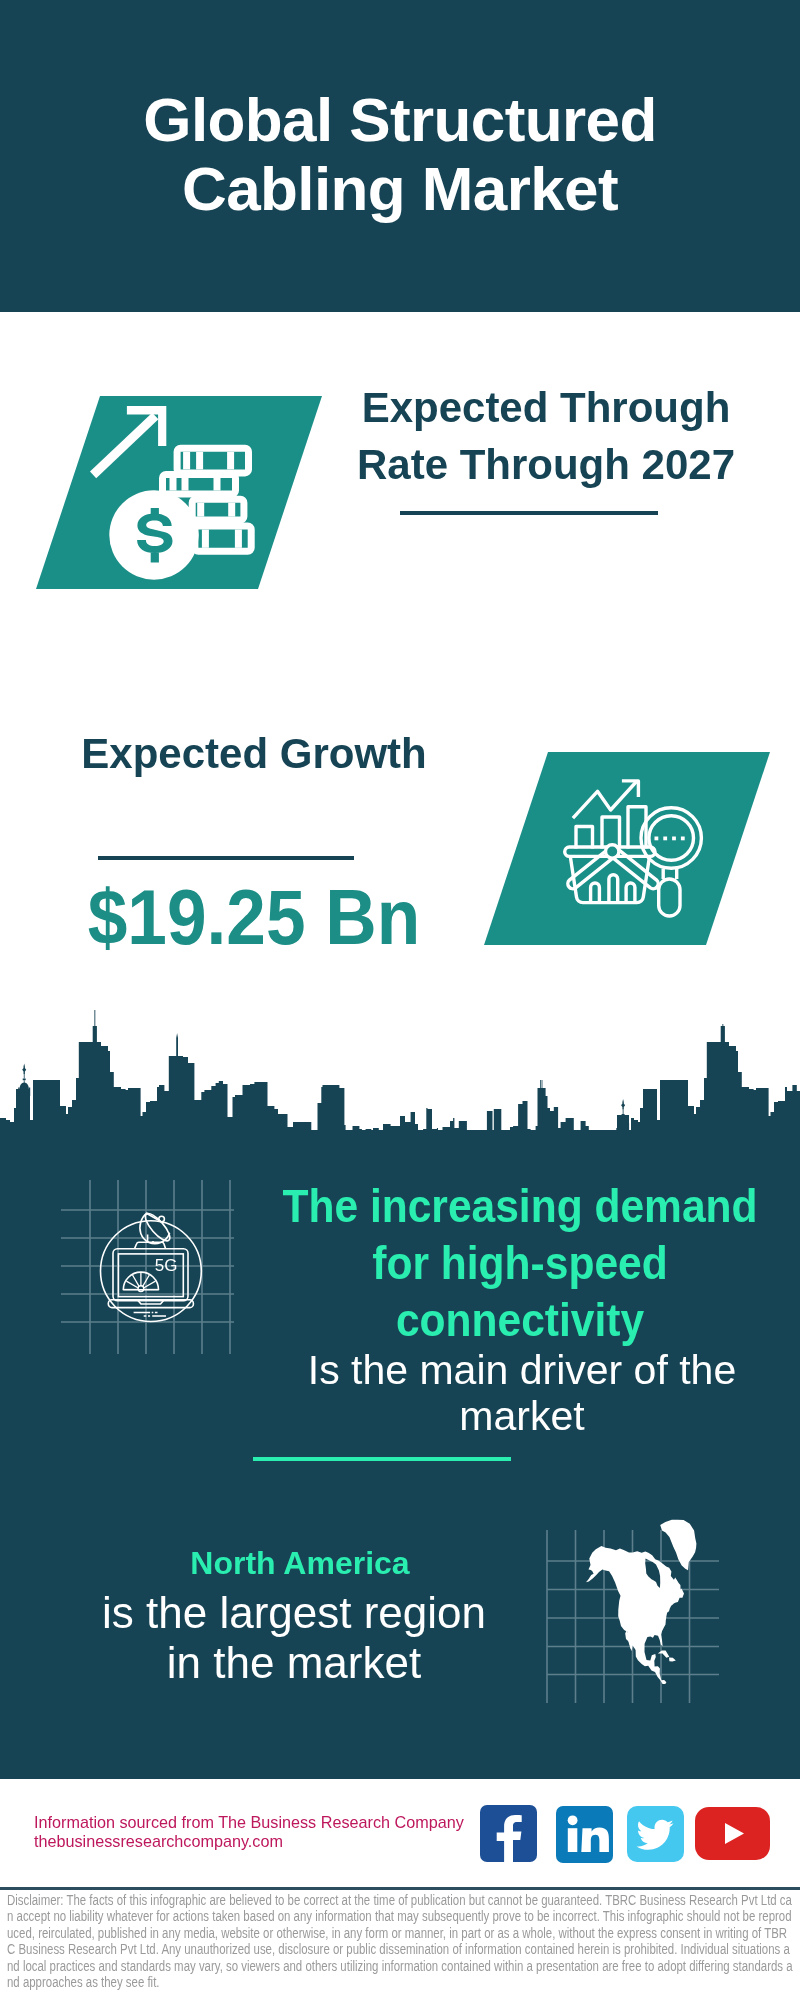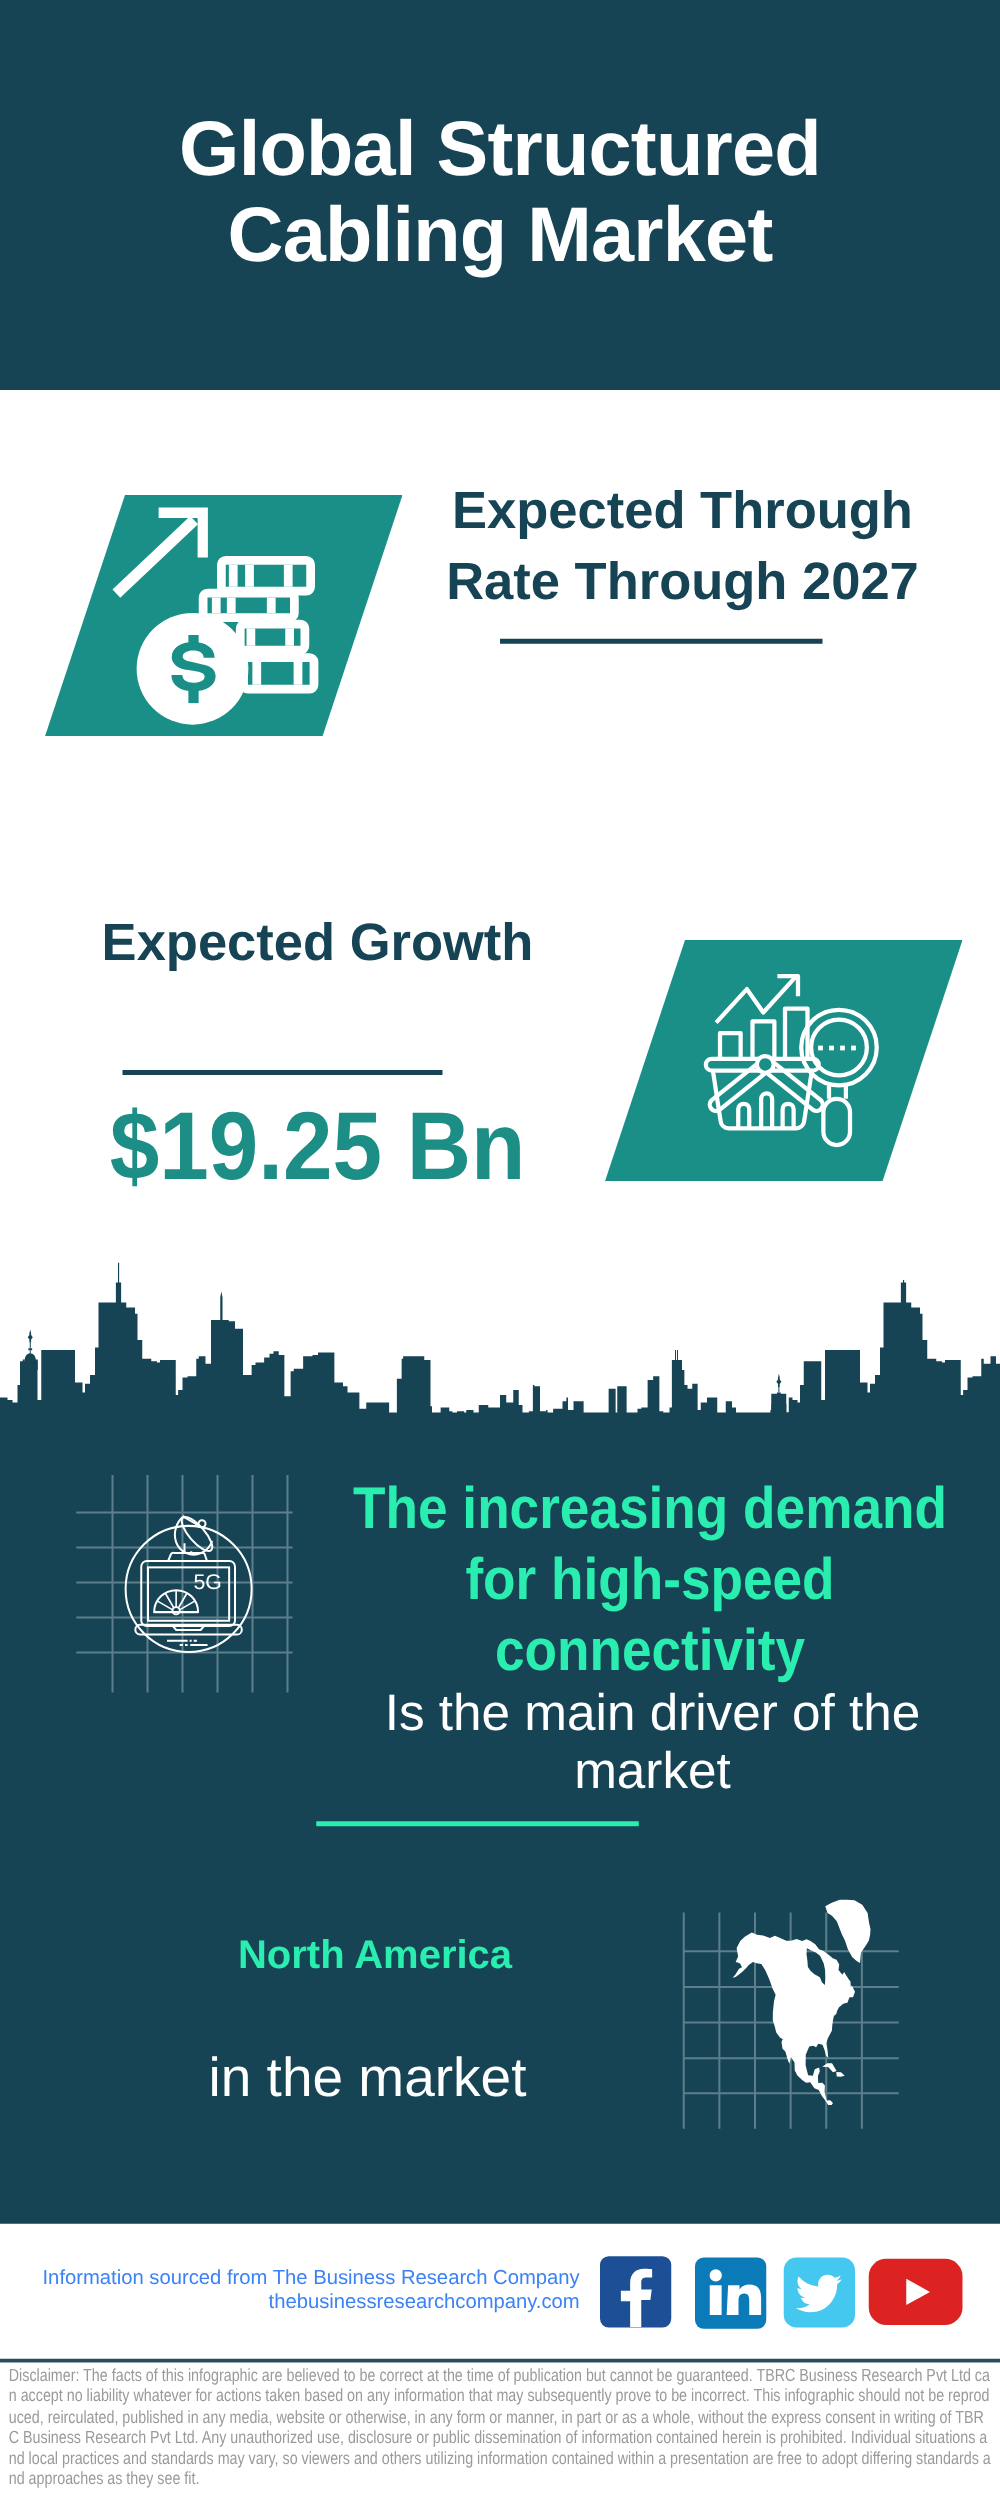--- a/index.html
+++ b/index.html
@@ -34,21 +34,21 @@
             transform:scaleX(0.905);transform-origin:50% 0;}
   #d1-white{left:202px;top:1347px;width:640px;font-size:41px;line-height:46px;}
   #d1-rule{left:253px;top:1457px;width:258px;}
   #d2-green{left:0px;top:1538px;width:600px;font-size:32px;line-height:51px;}
   #d2-white{left:-6px;top:1588px;width:600px;font-size:44px;line-height:50px;}
 
   .darkband{position:absolute;left:0;top:1130px;width:800px;height:649px;background:#174454;}
   .art{position:absolute;left:0;top:0;width:800px;height:2000px;pointer-events:none;}
   .skyline{position:absolute;left:0;top:1010px;width:800px;height:140px;display:block;}
 
-  .footer-src{position:absolute;left:34px;top:1813px;color:#3b82f6;font-size:16.2px;line-height:18.7px;text-align:right;}
+  .footer-src{position:absolute;left:34px;top:1813px;color:#be185d;font-size:16.2px;line-height:18.7px;}
   .social{position:absolute;overflow:hidden;}
   .fb{left:480px;top:1805px;width:57px;height:57px;border-radius:7px;background:#1d4f96;}
   .li{left:556px;top:1806px;width:57px;height:57px;border-radius:7px;background:#0a7ab9;}
   .tw{left:627px;top:1806px;width:57px;height:56px;border-radius:10px;background:#44c8f0;}
   .yt{left:695px;top:1807px;width:75px;height:53px;border-radius:14px;background:#dd2222;}
   .disc-rule{position:absolute;left:0;top:1887px;width:800px;height:3px;background:#2b4d5e;}
   .disclaimer{position:absolute;left:7px;top:1892px;width:963px;color:#9a9a9a;font-size:14px;
               line-height:16.4px;word-break:break-all;text-align:left;
               transform:scaleX(0.8165);transform-origin:0 0;}
 </style>
@@ -185,21 +185,21 @@
       <line x1="547" y1="1618.0" x2="719" y2="1618.0" stroke="#5d7f8c" stroke-width="1.6"></line>
       <line x1="547" y1="1646.5" x2="719" y2="1646.5" stroke="#5d7f8c" stroke-width="1.6"></line>
       <line x1="547" y1="1674.5" x2="719" y2="1674.5" stroke="#5d7f8c" stroke-width="1.6"></line>
       <path d="M589.3,1558.4 L592.2,1552.7 L595.8,1549.3 L601.4,1546.0 L605.6,1547.7 L610.5,1548.4 L616.0,1550.3 L619.9,1548.6 L623.7,1550.1 L629.0,1552.5 L632.7,1552.5 L637.2,1551.2 L641.7,1552.7 L645.3,1551.4 L648.4,1552.7 L652.2,1555.3 L655.2,1559.3 L658.8,1560.8 L663.1,1564.0 L666.2,1566.6 L669.2,1567.7 L671.4,1571.6 L670.8,1576.0 L673.9,1579.7 L675.3,1577.5 L678.8,1583.2 L680.4,1585.1 L680.6,1589.5 L681.5,1588.4 L684.0,1593.4 L682.4,1597.7 L679.6,1597.7 L677.9,1602.1 L675.1,1602.7 L673.8,1603.6 L672.5,1604.7 L671.2,1605.8 L669.8,1608.4 L669.0,1611.2 L667.1,1612.7 L666.4,1616.2 L665.8,1620.5 L665.5,1624.5 L664.0,1627.3 L662.1,1631.0 L661.0,1634.5 L662.0,1640.1 L662.6,1646.2 L660.8,1644.4 L659.7,1640.1 L658.0,1635.8 L654.6,1634.9 L652.9,1637.7 L650.5,1636.6 L647.4,1637.1 L644.6,1643.8 L644.5,1652.1 L646.5,1660.1 L650.3,1660.5 L651.8,1655.3 L655.3,1654.0 L655.8,1657.1 L654.3,1660.7 L654.6,1666.4 L657.9,1666.2 L659.9,1668.4 L659.7,1673.8 L661.4,1680.3 L664.2,1680.1 L666.4,1682.3 L665.3,1684.0 L662.6,1684.0 L660.3,1680.3 L657.6,1677.0 L655.0,1672.0 L651.5,1670.5 L648.2,1665.7 L644.9,1666.2 L641.7,1664.0 L637.9,1660.3 L635.8,1656.4 L635.6,1649.9 L632.7,1645.5 L631.6,1651.0 L629.1,1642.3 L626.6,1636.8 L627.3,1631.8 L624.1,1630.1 L621.0,1626.0 L619.7,1620.8 L618.2,1616.2 L618.3,1609.7 L619.2,1601.0 L620.5,1595.8 L618.2,1591.2 L615.1,1582.5 L612.1,1576.0 L609.1,1571.2 L605.5,1570.6 L602.4,1569.5 L599.0,1571.9 L596.8,1574.5 L593.0,1578.2 L588.8,1581.4 L586.0,1582.3 L588.5,1579.3 L591.2,1574.9 L593.6,1573.8 L592.2,1571.0 L590.8,1570.1 L588.5,1569.5 L590.5,1565.1 L589.7,1560.8 Z M645.5,1558.6 L649.5,1560.6 L652.7,1561.9 L656.0,1564.5 L658.9,1570.6 L660.1,1576.0 L660.3,1582.5 L659.9,1587.9 L657.5,1585.8 L656.0,1581.9 L654.2,1580.8 L651.5,1579.3 L648.4,1576.6 L646.3,1573.6 L645.9,1568.4 L645.2,1563.2 Z" fill="#ffffff" fill-rule="evenodd"></path>
       <path d="M677.6,1519.7 L683.6,1520.1 L689.8,1523.8 L694.1,1530.4 L695.2,1538.0 L696.4,1543.4 L696.1,1547.7 L695.1,1552.3 L692.7,1556.4 L688.8,1561.9 L688.0,1570.3 L685.3,1568.8 L681.7,1565.6 L678.3,1559.3 L676.0,1552.5 L673.4,1547.1 L669.4,1536.9 L665.6,1532.5 L662.0,1530.4 L660.2,1524.9 L665.4,1522.1 L671.8,1519.7 Z" fill="#ffffff"></path>
       <path d="M657.8,1653.4 L661.8,1650.5 L665.6,1650.5 L669.3,1656.8 L666.4,1657.7 L662.5,1653.6 Z" fill="#ffffff"></path>
       <path d="M669.0,1657.5 L672.8,1657.7 L675.8,1660.5 L672.4,1661.4 L669.4,1661.2 Z" fill="#ffffff"></path>
       <path d="M626.5,1630.3 L628.7,1635.8 L631.1,1647.7 L631.7,1651.0 L630.5,1648.8 L628.3,1641.2 L626.0,1639.0 L625.2,1633.6 Z" fill="#ffffff"></path>
   </svg>
   <div class="band-green" id="d2-green">North America</div>
-  <div class="band-white" id="d2-white"><br><span>in the market</span></div>
+  <div class="band-white" id="d2-white"><span>is the largest region</span><br><span>in the market</span></div>
   <div class="footer-src"><span>Information sourced from The Business Research Company</span><br><span>thebusinessresearchcompany.com</span></div>
   <div class="social fb"><svg viewBox="0 0 57 57" width="57" height="57">
         <path d="M33.0,57 V35.0 h7.3 l1.1,-8.5 h-8.4 v-5.4 c0,-2.4 0.7,-4.1 4.2,-4.1 h4.5 V10.3 c-0.8,-0.1 -3.5,-0.3 -6.6,-0.3 c-6.5,0 -11.0,4.0 -11.0,11.3 v6.3 h-7.4 V36 h7.4 v21 Z" fill="#ffffff"></path>
       </svg></div>
   <div class="social li"><svg viewBox="0 0 57 57" width="57" height="57">
         <circle cx="16.6" cy="14.3" r="4.9" fill="#ffffff"></circle>
         <rect x="11.8" y="22.2" width="9.5" height="23.8" fill="#ffffff"></rect>
         <path d="M26.5,22.2 h9.1 v3.3 h0.1 c1.3,-2.3 4.3,-3.9 7.6,-3.9 c8.1,0 9.6,5.0 9.6,11.6 V46 h-9.5 V35.1 c0,-2.8 -0.1,-6.4 -4.0,-6.4 c-4.0,0 -4.6,3.0 -4.6,6.2 V46 h-9.5 Z" fill="#ffffff"></path>
       </svg></div>
   <div class="social tw"><svg viewBox="0 0 57 56" width="57" height="56">

